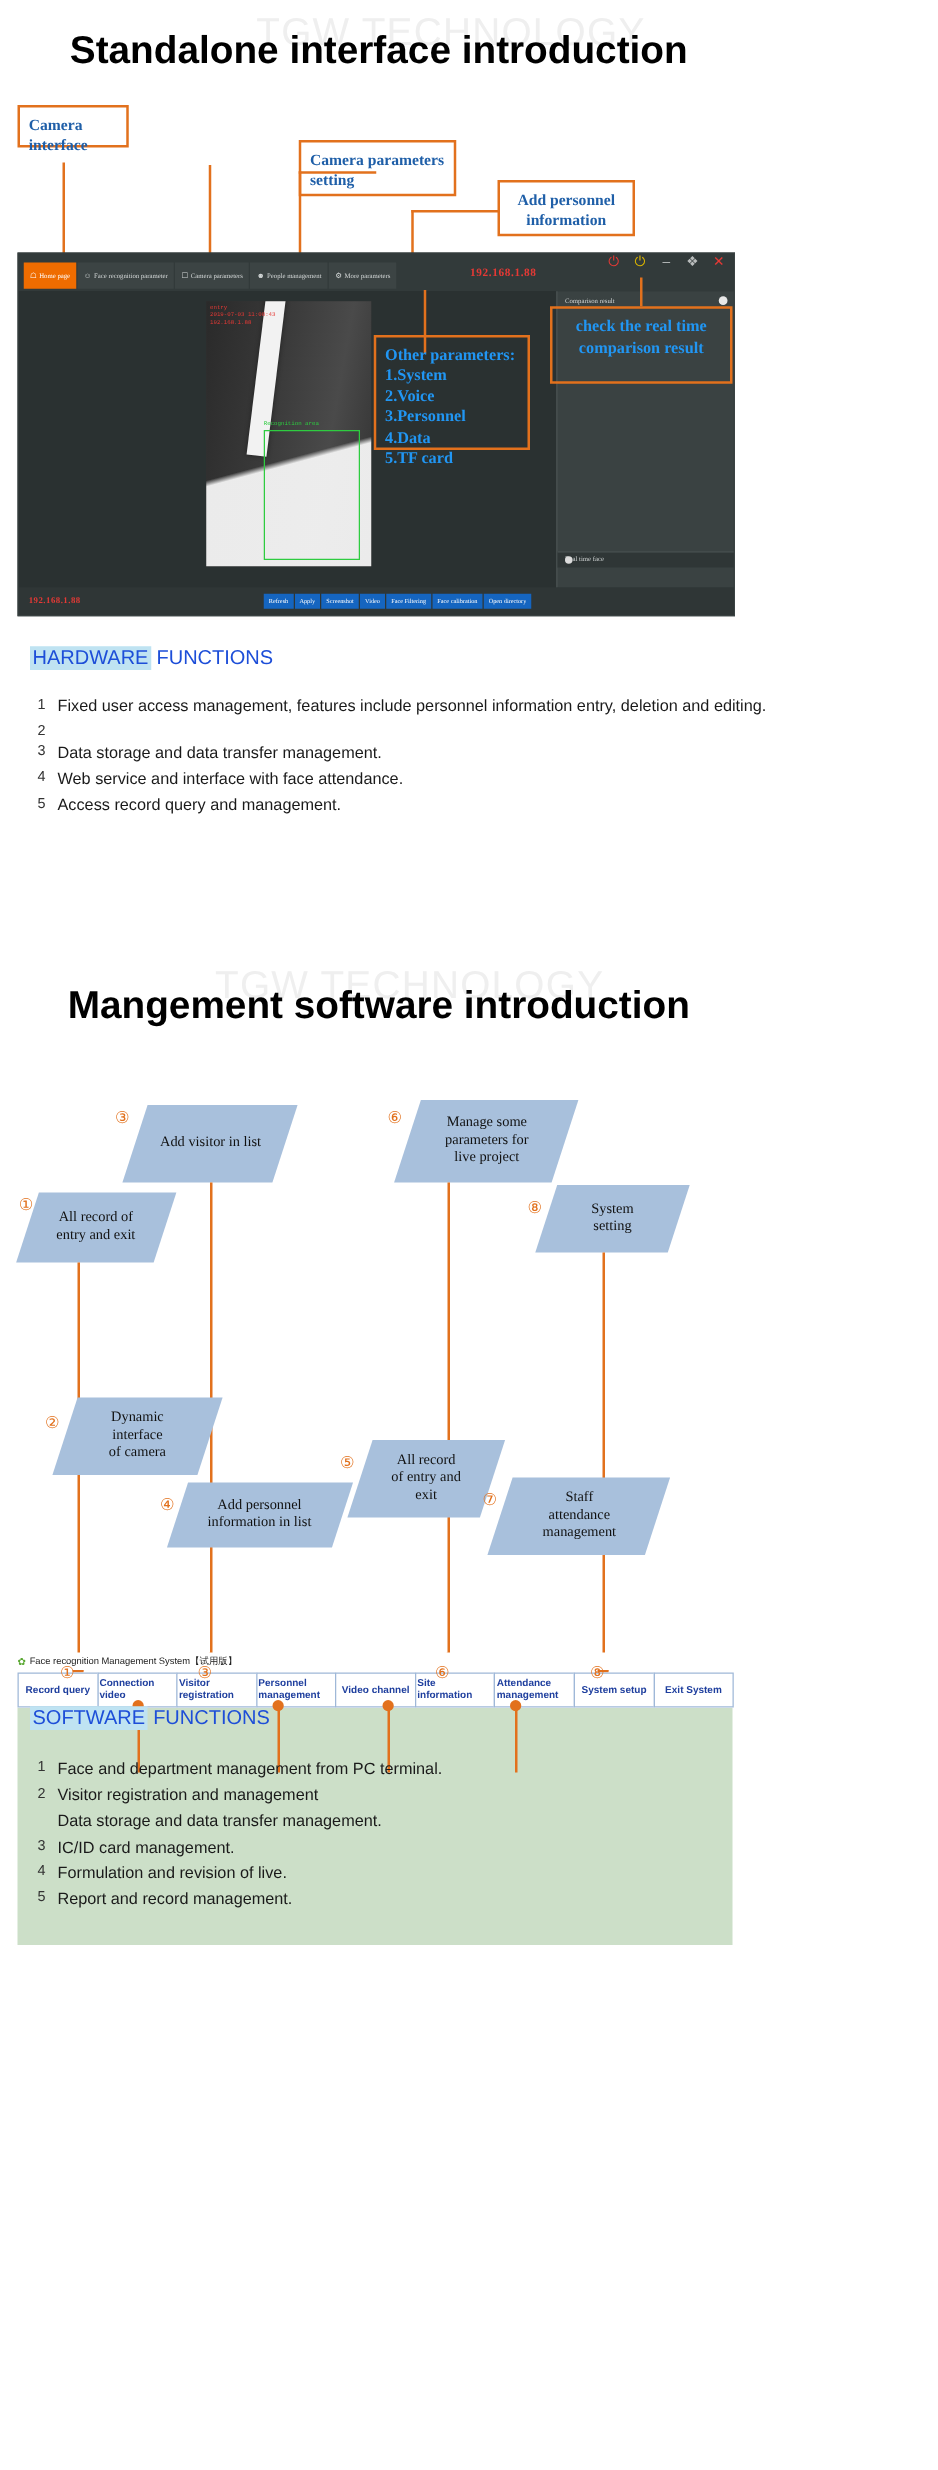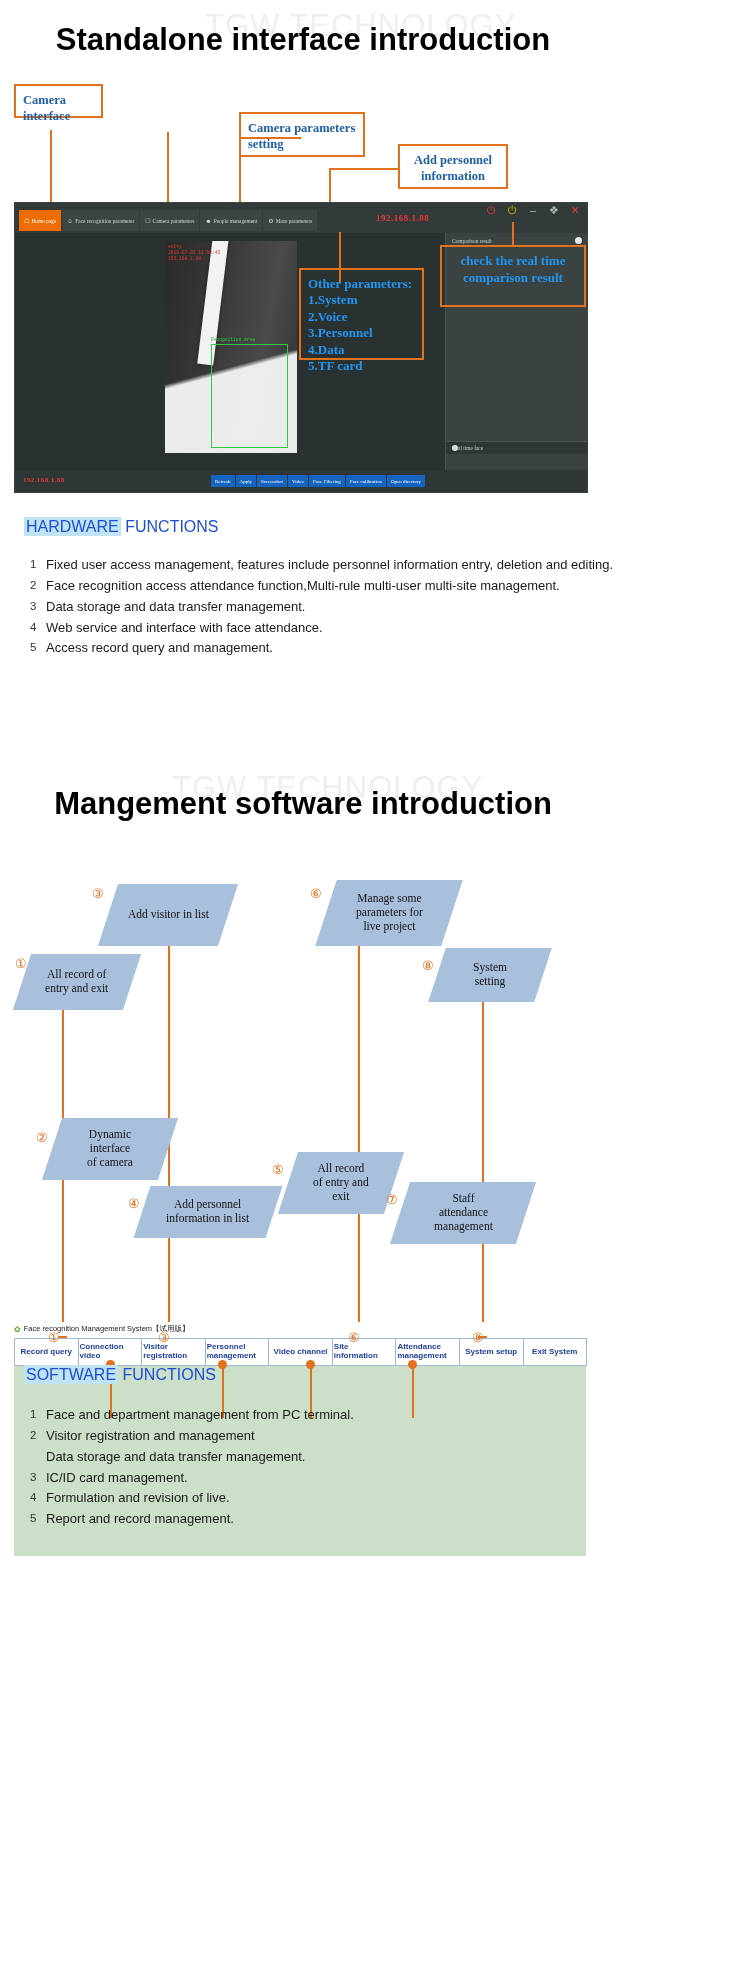--- a/index.html
+++ b/index.html
@@ -355,21 +355,20 @@
     <span class="hl">HARDWARE</span><span> FUNCTIONS</span>
   </div>
 
   <div class="flist" style="left:26px; top:556px; width:600px;">
     <div class="fitem">
       <div class="fnum">1</div>
       <div class="ftext">Fixed user access management, features include personnel information entry, deletion and editing.</div>
     </div>
     <div class="fitem">
       <div class="fnum">2</div>
-      <div class="ftext">Face recognition access attendance function,Multi-rule multi-user multi-site management.</div>
     </div>
     <div class="fitem">
       <div class="fnum">3</div>
       <div class="ftext">Data storage and data transfer management.</div>
     </div>
     <div class="fitem">
       <div class="fnum">4</div>
       <div class="ftext">Web service and interface with face attendance.</div>
     </div>
     <div class="fitem">

